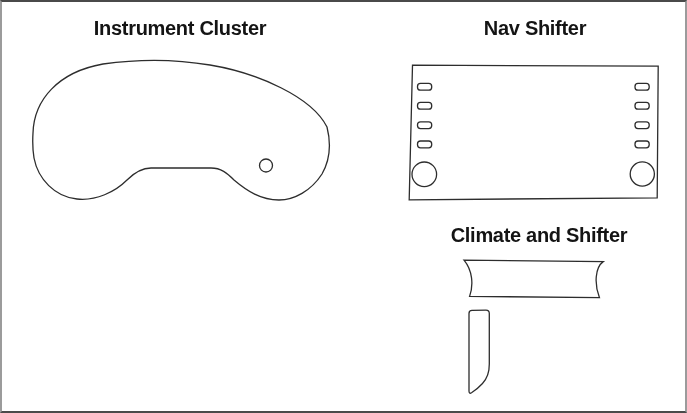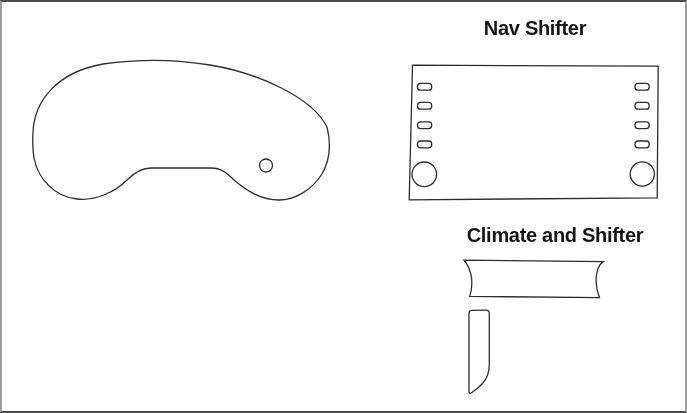--- a/index.html
+++ b/index.html
@@ -45,29 +45,30 @@
     color: var(--title, #141414);
     font-size: 20px;
     font-weight: 700;
     letter-spacing: -0.3px;
     text-align: center;
     line-height: 24px;
     white-space: nowrap;
   }
   .t-cluster { left: 60px;  top: 16px;  width: 240px; }
   .t-nav     { left: 435px; top: 16px;  width: 200px; }
-  .t-climate { left: 440px; top: 223px; width: 230px; text-align: center; }
+  .t-climate { left: 424px; top: 223px; width: 230px; text-align: center; }
 </style>
 </head>
 <body>
 
 <div class="canvas">
 
   <div class="frame"></div>
 
+  <div class="title t-cluster">Instrument Cluster</div>
 
   <div class="title t-nav">Nav Shifter</div>
 
   <div class="title t-climate">Climate and Shifter</div>
 
   <svg class="shapes" viewBox="0 0 687 413">
 
     <path d="M 33,133
          C 34,100 58,72 103,64
          C 138,59 175,59 210,65

